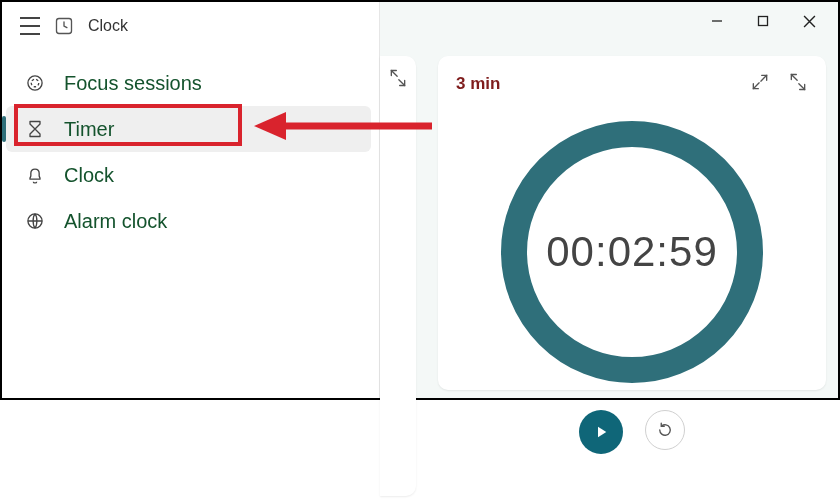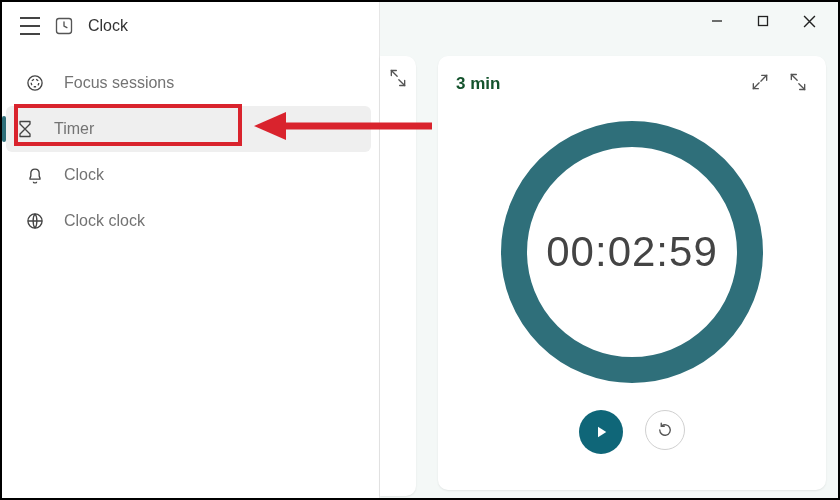--- a/index.html
+++ b/index.html
@@ -1,18 +1,18 @@
 <!DOCTYPE html>
 <html><head>
 <meta charset="utf-8">
 <style>
   * { box-sizing: border-box; margin: 0; padding: 0; font-family: "Segoe UI", sans-serif; }
   html, body { width: 840px; height: 500px; overflow: hidden; }
   .window {
-    width: 840px; height: 500px;
+    width: 840px; height: 400px;
     border: 2px solid #000;
     background: #fff;
     display: flex;
     position: relative;
   }
   .sidebar {
     width: 378px; height: 100%;
     background: #ffffff;
     display: flex; flex-direction: column;
     border-right: 1px solid #e6e6e6;
@@ -30,30 +30,30 @@
   }
   .hamburger span { display:block; height:2px; background:#444; }
   .app-icon svg { display:block; }
   .app-title { font-size: 16px; color:#333; }
   .nav { margin-top: 10px; display:flex; flex-direction:column; }
   .nav-item {
     height: 46px;
     display:flex; align-items:center;
     gap: 18px;
     padding-left: 22px;
-    font-size: 16px; color:#737373;
+    font-size: 20px; color:#14532d;
     cursor: pointer;
     position: relative;
   }
   .nav-item .ico { width:22px; display:flex; align-items:center; justify-content:center; }
   .nav-item.active {
     background: #efefef;
     border-radius: 6px;
     margin: 0 8px 0 4px;
-    padding-left: 8px;
+    padding-left: 18px;
   }
   .nav-item.active::before {
     content:"";
     position:absolute; left:-4px; top:10px; bottom:10px;
     width:4px; background:#2f6f7a; border-radius:3px;
   }
   .highlight-box {
     position:absolute;
     border: 4px solid #d9232d;
     pointer-events:none;
@@ -93,21 +93,21 @@
     position:absolute;
     left:58px; right:12px; top:54px; bottom:8px;
     background:#ffffff;
     border-radius: 10px;
     box-shadow: 0 1px 2px rgba(0,0,0,0.08);
     padding:16px 18px;
   }
   .card-head {
     display:flex; align-items:center; justify-content:space-between;
   }
-  .card-title { font-weight:600; color:#14532d; font-size:17px; }
+  .card-title { font-weight:600; color:#7f1d1d; font-size:17px; }
   .card-head-icons { display:flex; gap:18px; }
   .icon-btn { cursor:pointer; }
   .timer-face {
     position:relative;
     width:280px; height:280px;
     margin: 16px auto 0 auto;
   }
   .timer-face svg { width:280px; height:280px; display:block; }
   .timer-text {
     position:absolute; inset:0;
@@ -184,21 +184,21 @@
       </div>
 
 
       <div class="nav-item">
         <span class="ico">
           <svg width="20" height="20" viewBox="0 0 24 24" fill="none" stroke="#444" stroke-width="1.6">
             <circle cx="12" cy="12" r="8.5"></circle>
             <path d="M3.5 12 L20.5 12 M12 3.5 C9 7 9 17 12 20.5 M12 3.5 C15 7 15 17 12 20.5"></path>
           </svg>
         </span>
-        <span>Clock clock</span>
+        <span>Alarm clock</span>
       </div>
 
     </div>
   </div>
 
   <div class="main">
     <div class="win-controls">
       <div class="win-btn">
         <svg width="12" height="12" viewBox="0 0 12 12">
             <path d="M1 6 L11 6" stroke="#222" stroke-width="1.3"></path>

